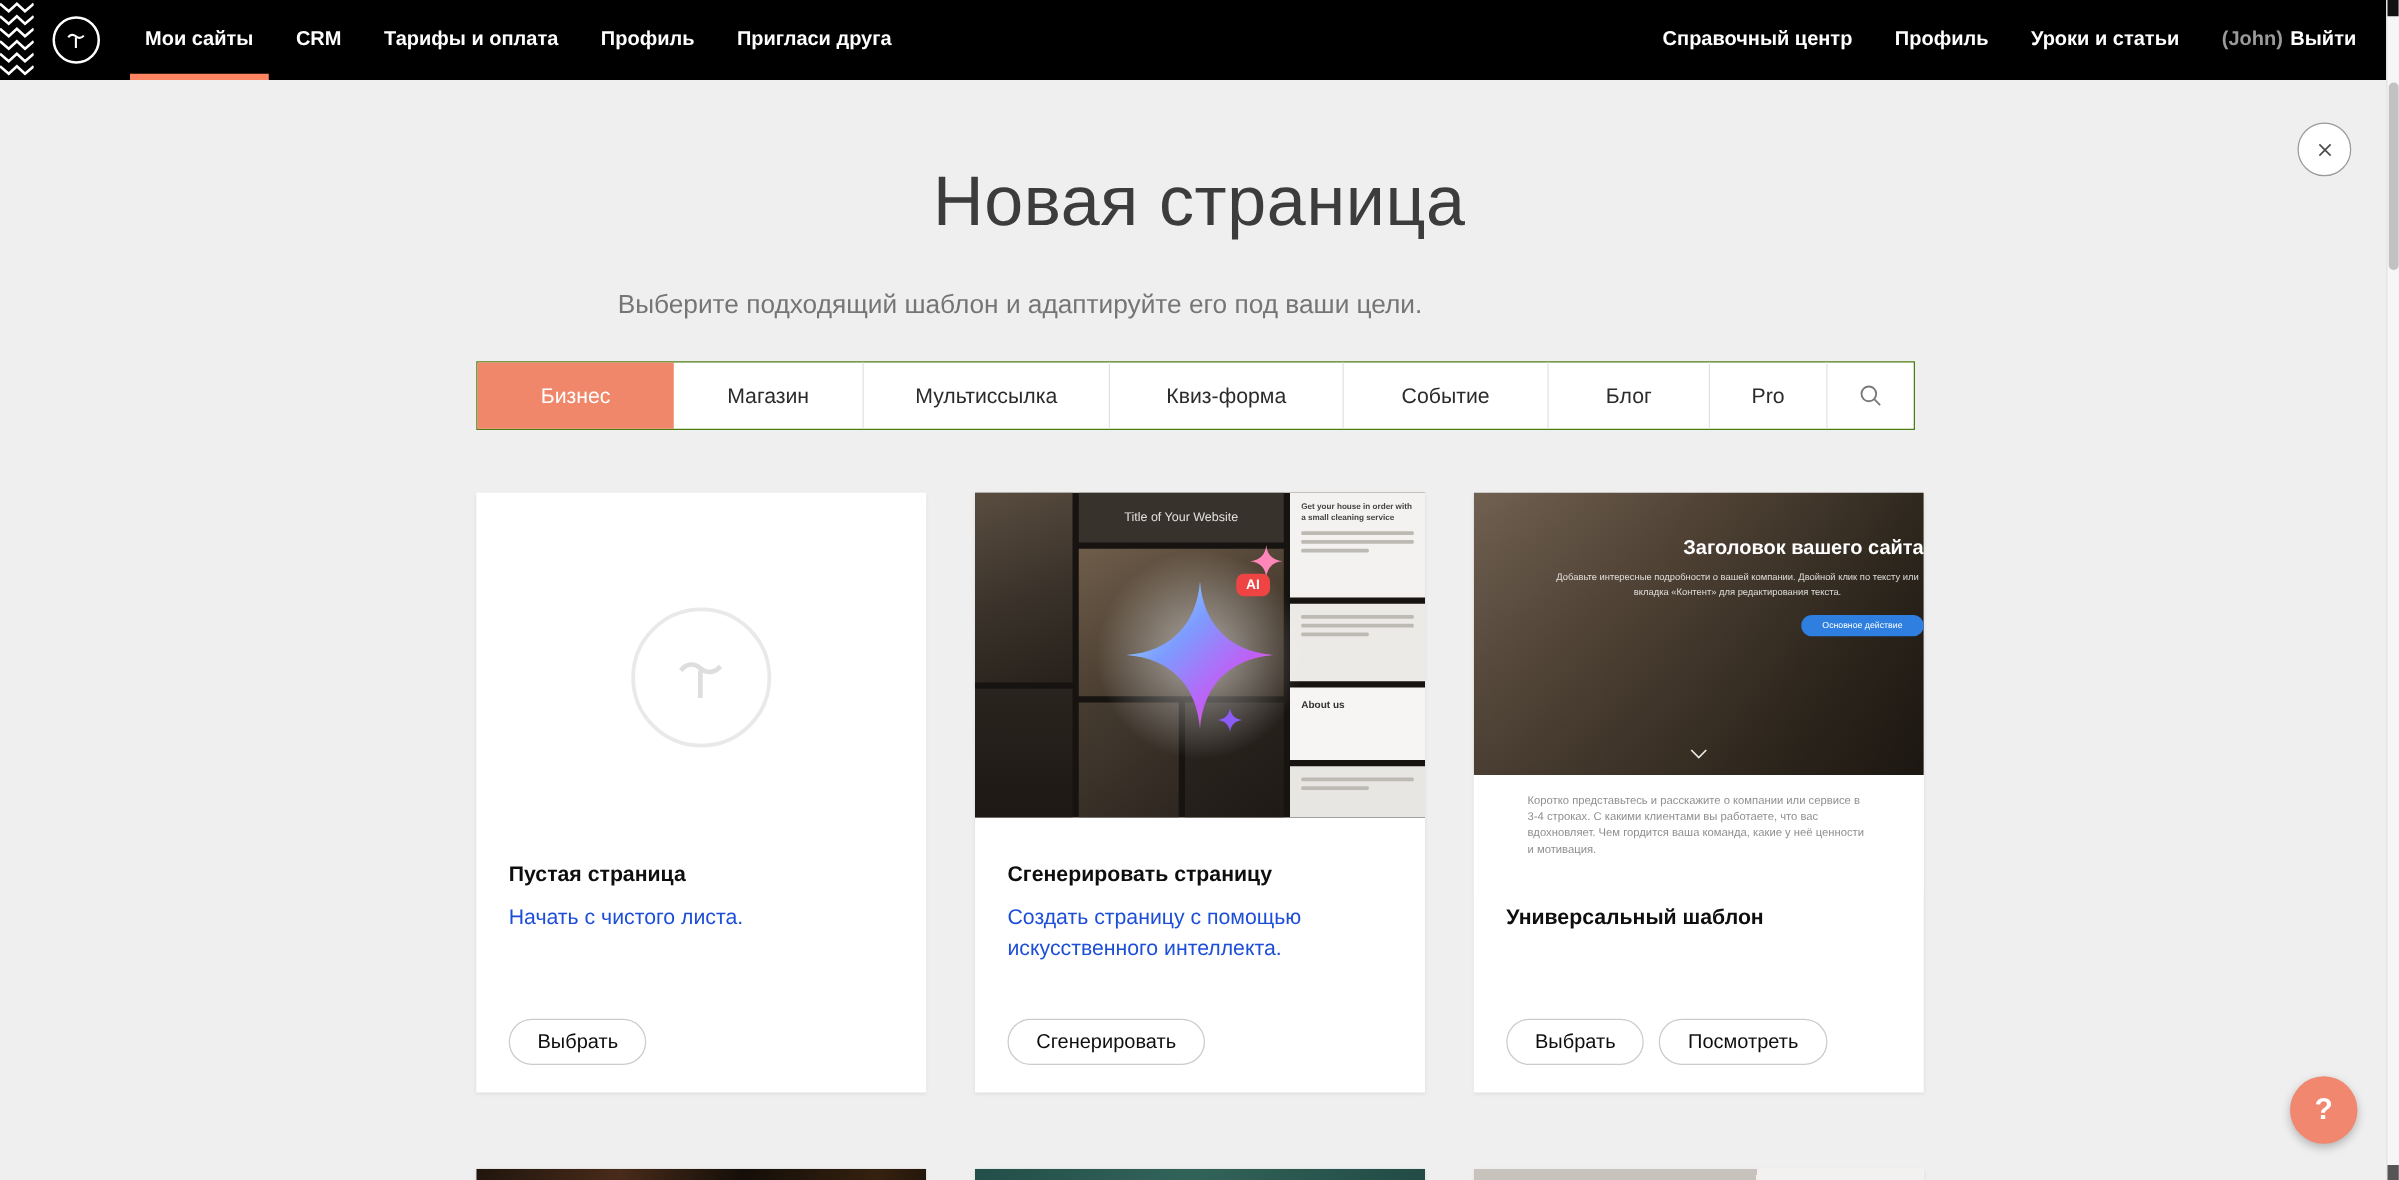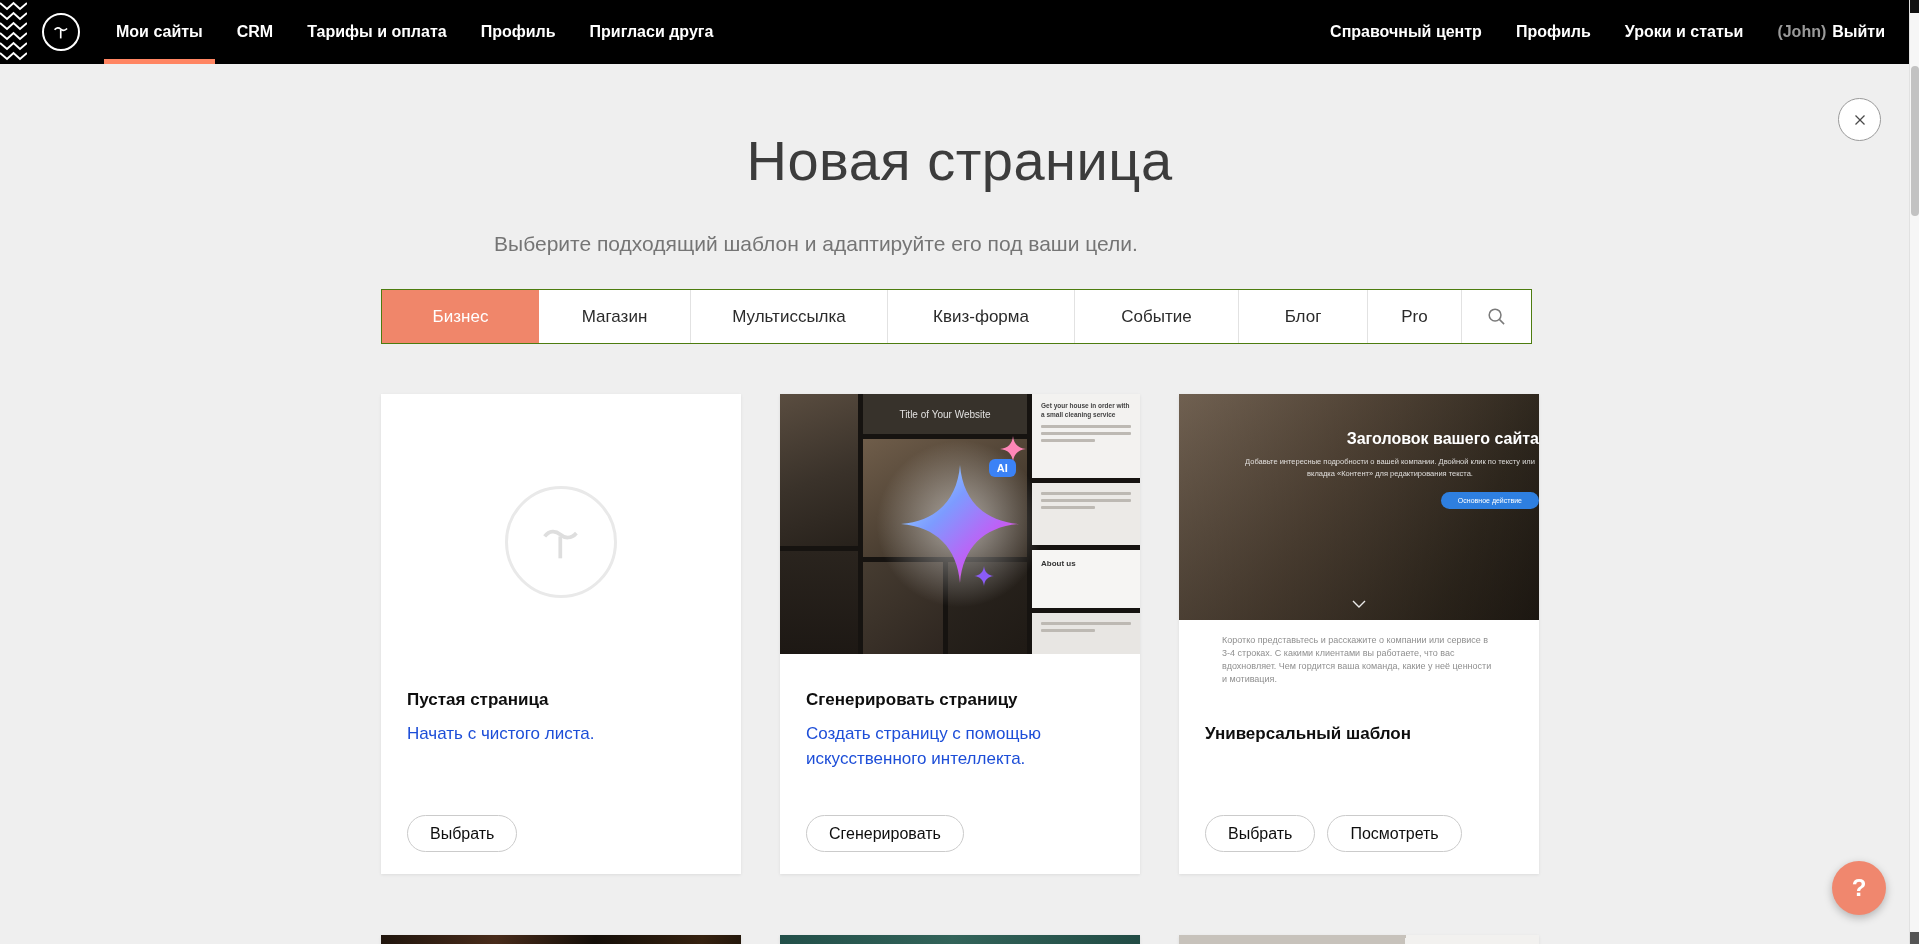--- a/index.html
+++ b/index.html
@@ -61,21 +61,21 @@
   .t-about{height:58px;background:#f6f5f3;padding:9px;font-size:8px;font-weight:bold;color:#333}
   .t-light3{flex:1;background:#e8e6e3;padding:9px}
   .snippet-head{font-size:6.5px;font-weight:bold;color:#444;line-height:1.35;margin-bottom:5px}
   .bar{height:3px;background:#bdb9b3;border-radius:1px;margin-bottom:4px}
   .bar.s{width:60%}
   .sparkle-wrap{position:absolute;inset:0;display:flex;align-items:center;justify-content:center}
   .sparkle-wrap::before{content:"";position:absolute;width:190px;height:190px;left:50%;top:50%;transform:translate(-50%,-50%);background:radial-gradient(circle,rgba(255,255,255,.55) 0%,rgba(255,255,255,0) 62%)}
   .sparkle-main{position:relative}
   .sparkle-small1{position:absolute;left:61%;top:16%}
   .sparkle-small2{position:absolute;left:54%;top:66%}
-  .ai-badge{position:absolute;left:58%;top:25%;background:#3b82f6;color:#fff;font-size:11px;font-weight:bold;padding:3px 8px;border-radius:6px}
+  .ai-badge{position:absolute;left:58%;top:25%;background:#ef4444;color:#fff;font-size:11px;font-weight:bold;padding:3px 8px;border-radius:6px}
 
   
   .tpl-hero{height:226px;position:relative;color:#fff;display:flex;flex-direction:column;align-items:flex-end;text-align:center;padding-top:36px;background:linear-gradient(20deg,rgba(20,15,10,.5),rgba(20,15,10,.25)),linear-gradient(115deg,#a08b76 0%,#6b5a49 40%,#383025 78%,#211c16 100%)}
   .hero-title{font-size:16px;font-weight:bold;margin-bottom:8px}
   .hero-sub{font-size:7.5px;color:rgba(255,255,255,.82);width:298px;line-height:1.55;margin-bottom:13px}
   .hero-btn{background:#2e7fe0;border:none;border-radius:9px;font-size:7px;color:#fff;padding:5px 17px;cursor:pointer;font-family:"Liberation Sans",sans-serif}
   .hero-chevron{position:absolute;bottom:7px;left:50%;transform:translateX(-50%)}
   .tpl-body{height:95px;display:flex;justify-content:center;padding-top:14px;background:#fff}
   .tpl-body p{width:274px;font-size:9px;color:#8f8f8f;line-height:1.45}
 

